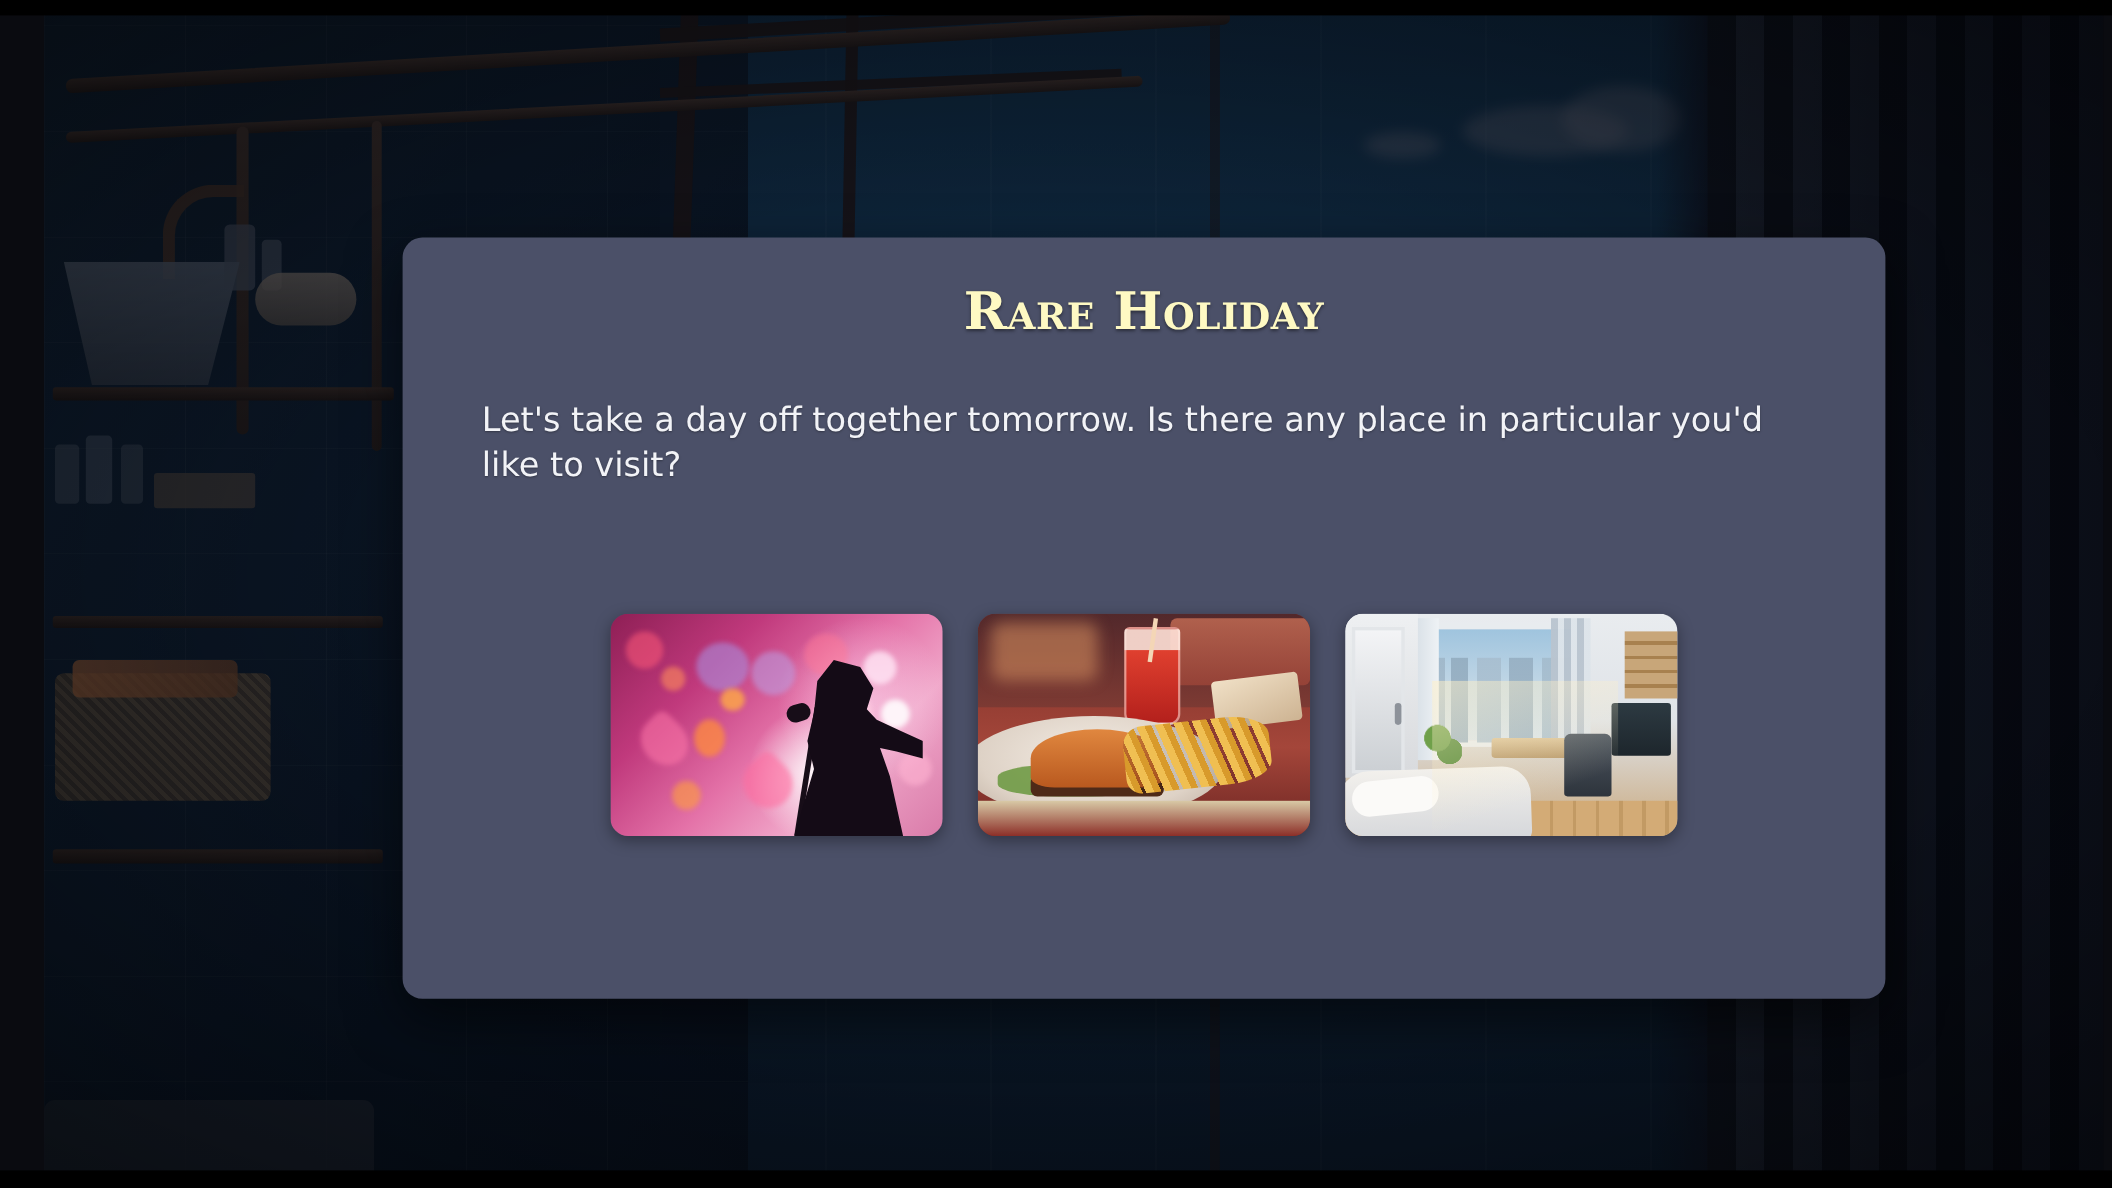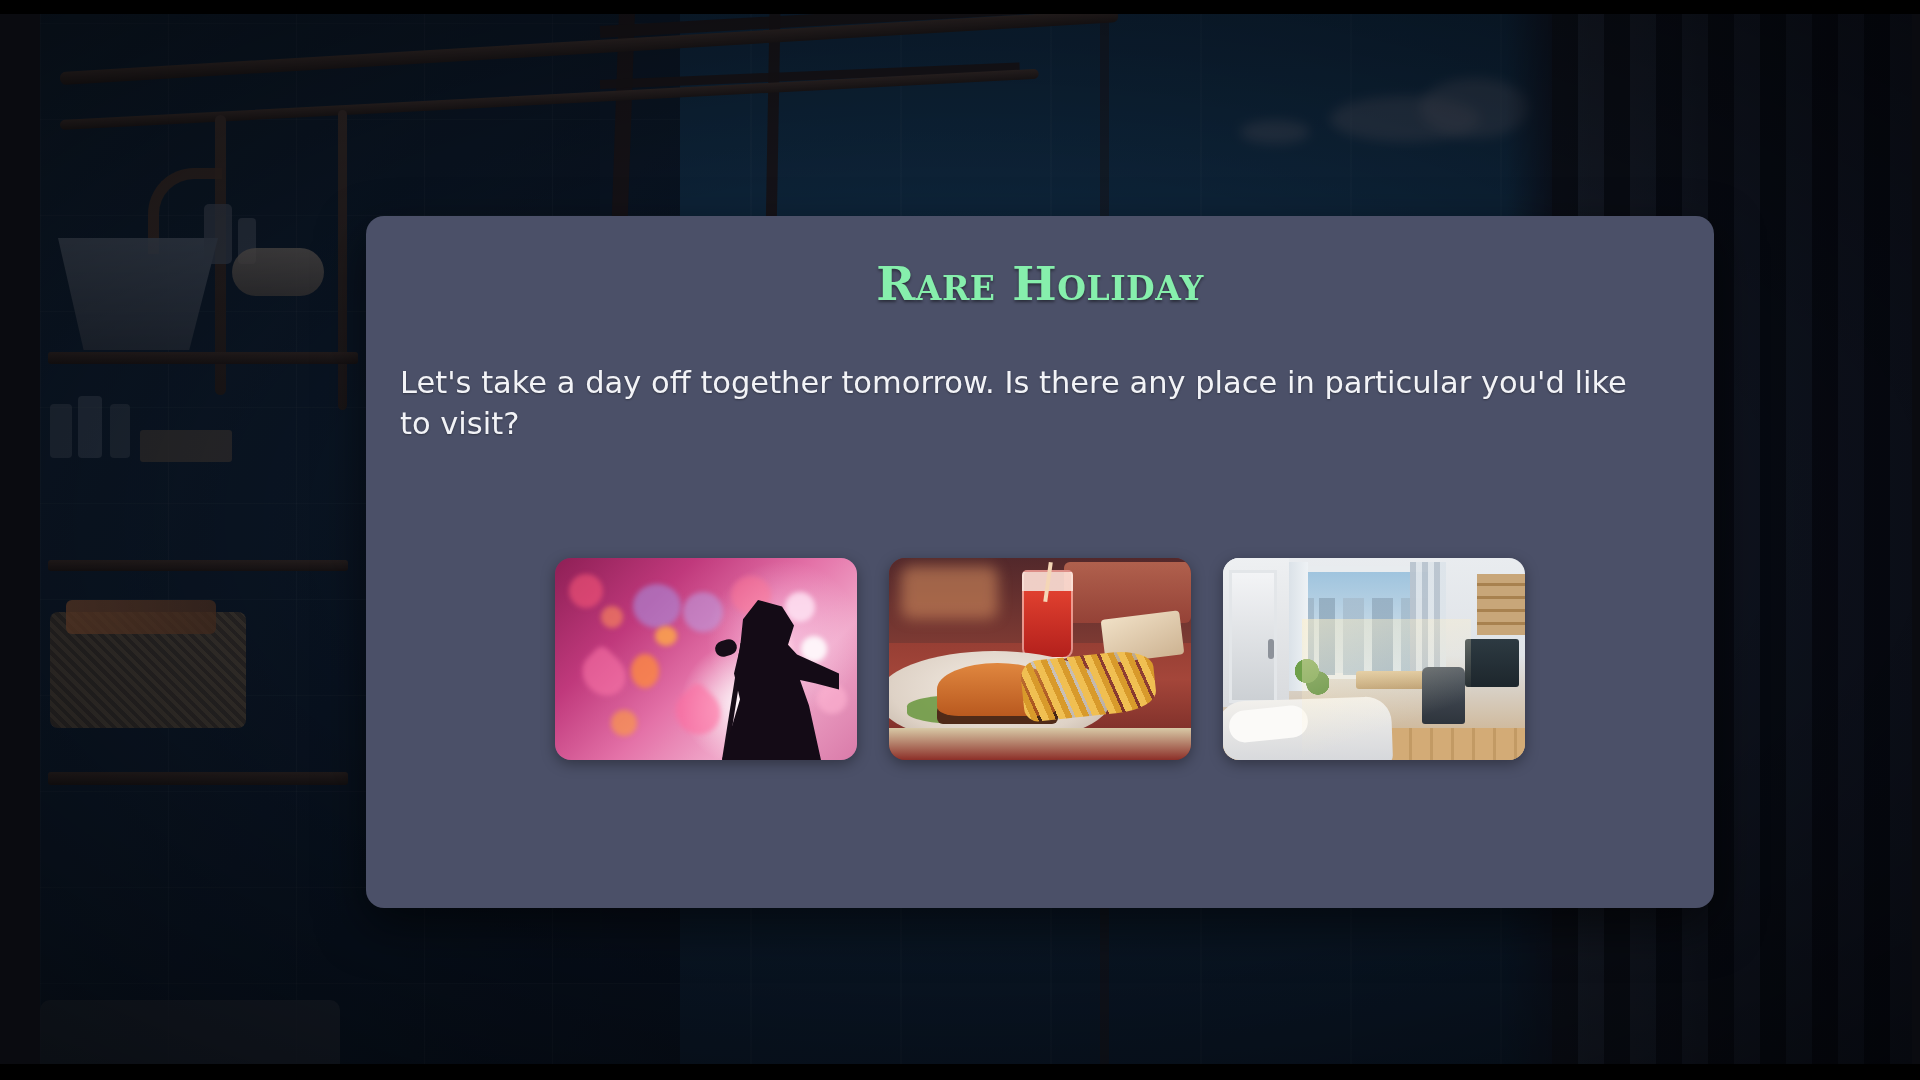--- a/index.html
+++ b/index.html
@@ -125,31 +125,31 @@
   
   #panel {
     position:absolute; left:366px; top:216px; width:1348px; height:692px;
     background:#4b5068; border-radius:18px; z-index:40;
     box-shadow:0 18px 48px rgba(0,0,0,.55);
   }
 
   #event-title {
     margin-top:40px;
     text-align:center;
-    color:#86efac;
+    color:#fef9c3;
     font-family:"DejaVu Serif", serif;
     font-weight:bold;
     font-size:47px;
     font-variant:small-caps;
     letter-spacing:.5px;
     text-shadow:0 2px 3px rgba(0,0,0,.45);
   }
 
   #event-body {
-    margin:52px 82px 0 34px;
+    margin:52px 82px 0 72px;
     color:#f2f3f7;
     font-size:30.5px;
     line-height:1.33;
     font-weight:400;
     text-shadow:0 1px 2px rgba(0,0,0,.35);
   }
 
   #choice-row {
     position:absolute; left:0; right:0; top:342px;
     display:flex; justify-content:center; gap:32px;

